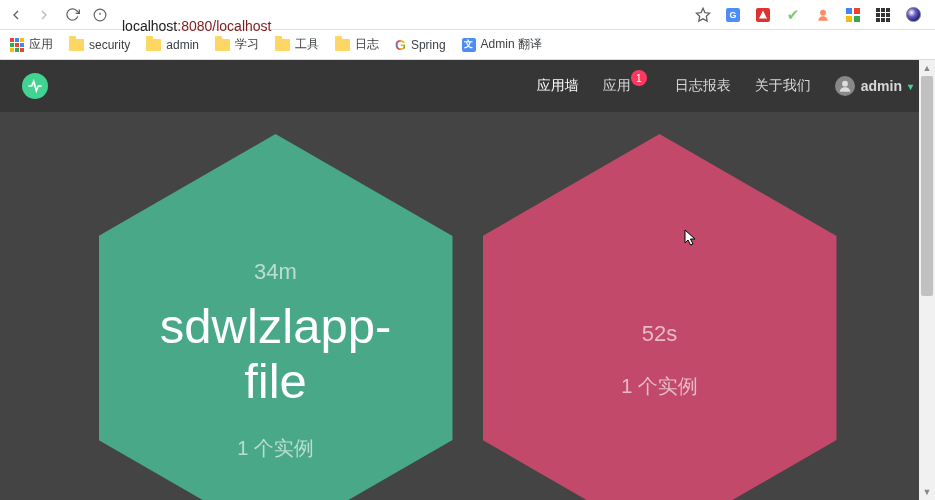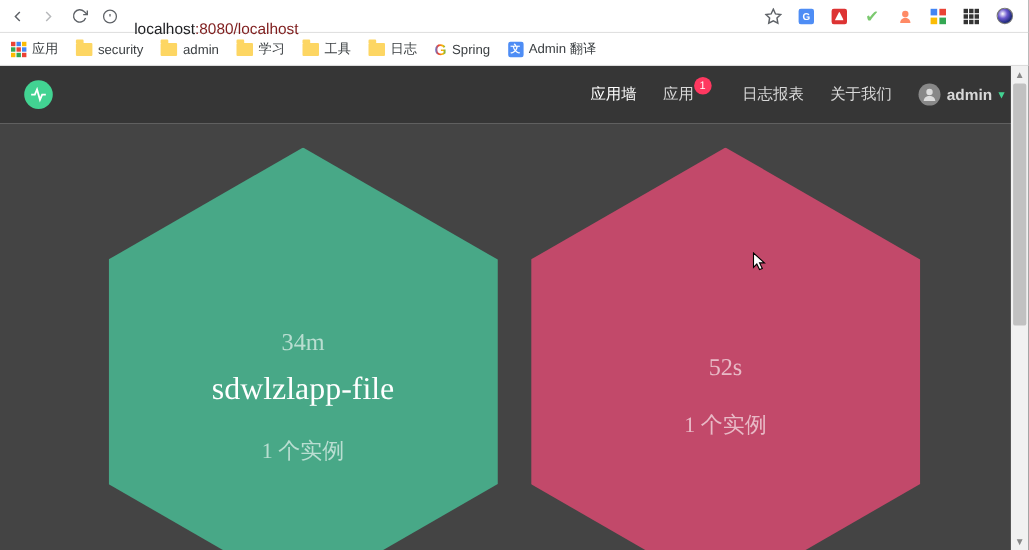--- a/index.html
+++ b/index.html
@@ -104,41 +104,40 @@
   
   .wallboard {
     background:#444;
     height: calc(500px - 30px - 30px - 52px);
     display:flex;
     align-items:flex-start;
     justify-content:center;
     gap:30px;
     padding-top:22px;
     position:relative;
-    font-family:Liberation Serif, serif;
   }
 
   .hex {
     position:relative;
     width: 354px;
     height: 408px;
     display:flex;
     flex-direction:column;
     align-items:center;
     justify-content:center;
     color:#fff;
     text-align:center;
     padding: 0 38px;
     clip-path: polygon(50% 0%, 100% 25%, 100% 75%, 50% 100%, 0% 75%, 0% 25%);
   }
   .hex.green { background:#48a887; }
   .hex.red   { background:#c2496a; }
 
   .hex .uptime { font-size:22px; color:rgba(255,255,255,0.62); margin-bottom:14px; margin-top:45px;}
-  .hex .appname { font-size:29px; font-weight:400; line-height:1.12; margin-bottom:14px; word-break:break-word;}
+  .hex .appname { font-size:49px; font-weight:400; line-height:1.12; margin-bottom:14px; word-break:break-word;}
   .hex .instances { font-size:20px; color:rgba(255,255,255,0.62);margin-top:12px;}
 
   .cursor {
     position:absolute;
     left:680px;
     top:116px;
     width:18px;height:22px;
     pointer-events:none;
   }
 

